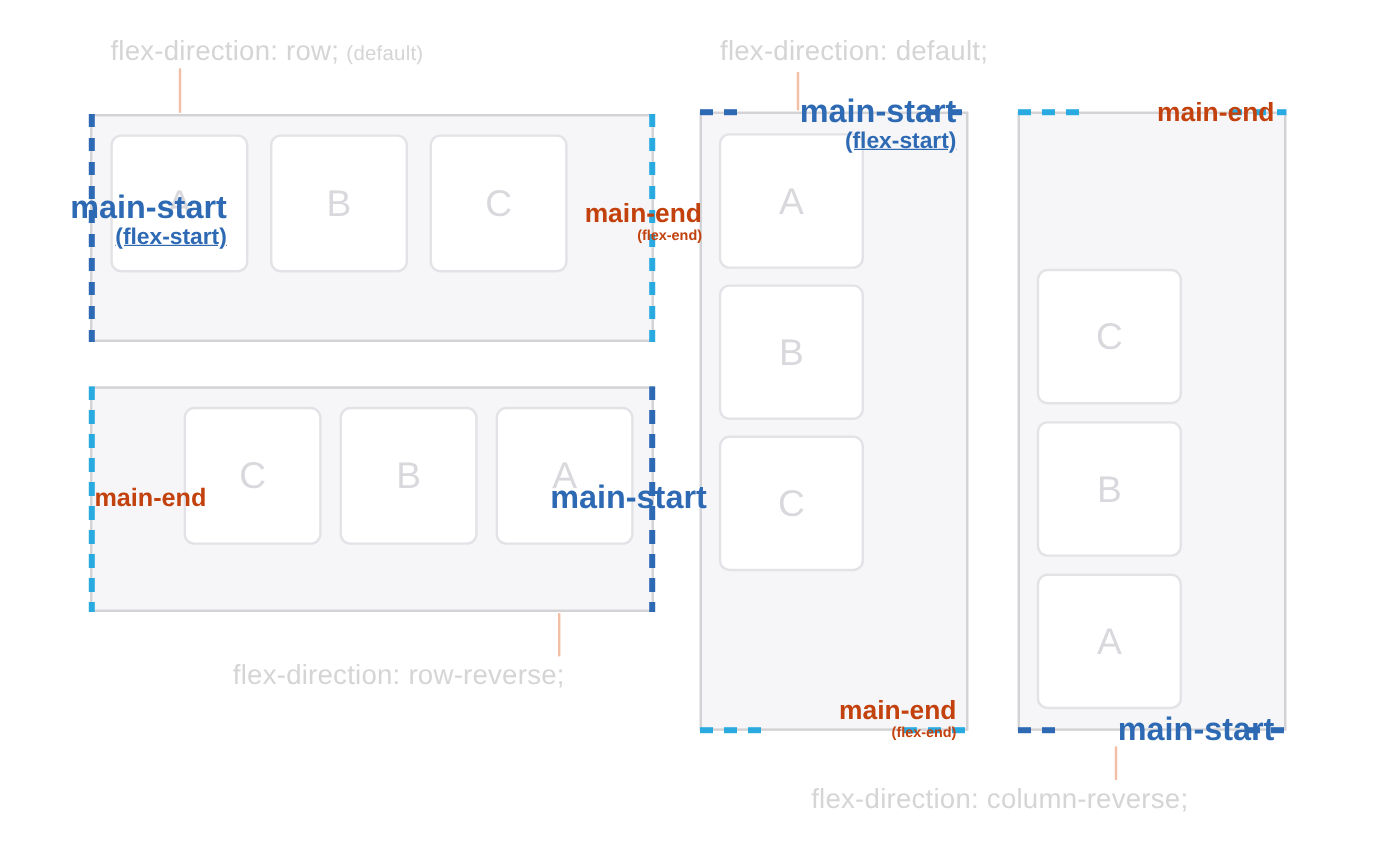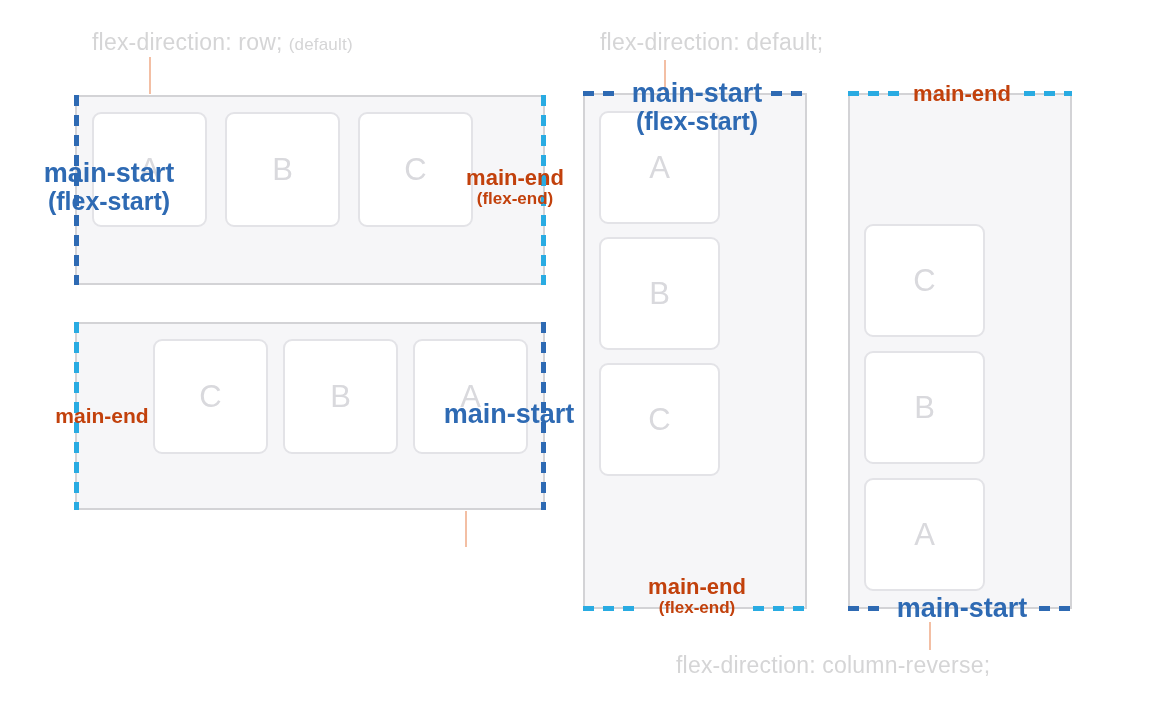--- a/index.html
+++ b/index.html
@@ -49,46 +49,47 @@
   .v-left  { left:-3px; }  .v-right { right:-3px; }
   .h-top   { top:-4px; }   .h-bottom{ bottom:-4px; }
 
   
   .c3t1 { left:-2px;  width:40px; }  .c3t2 { left:186px; right:-2px; }
   .c3b1 { left:-2px;  width:54px; }  .c3b2 { left:168px; right:-2px; }
   .c4t1 { left:-2px;  width:53px; }  .c4t2 { left:174px; right:-2px; }
   .c4b1 { left:-2px;  width:38px; }  .c4b2 { left:189px; right:-2px; }
 
   
-  .edge-label { position:absolute; text-align:center; font-weight:bold; line-height:1.08;
+  .edge-label { position:absolute; text-align:right; font-weight:bold; line-height:1.08;
                 white-space:nowrap; z-index:3; }
   .edge-label .big   { display:block; font-size:27px; }
   .edge-label .mid   { display:block; font-size:22px; }
-  .edge-label .sub   { display:block; font-size:25px; }
-  .edge-label .sub2  { display:block; font-size:17px; }
+  .edge-label .sub   { display:block; font-size:19px;text-decoration:underline; }
+  .edge-label .sub2  { display:block; font-size:12px; }
   .start { color:#2e6ab3; } .end { color:#c2410c; }
 
   .lbl-c1-start { left:-48px; top:62px;  width:160px; }
   .lbl-c1-end   { left:368px; top:69px;  width:140px; }
   .lbl-c2-end   { left:-45px; top:81px;  width:140px; font-size:21px; }
   .lbl-c2-start { left:352px; top:76px;  width:160px; font-size:27px; }
   .lbl-c3-start { left:12px;  top:-16px; width:200px; }
   .lbl-c3-end   { left:12px;  bottom:-10px; width:200px; }
   .lbl-c4-end   { left:12px;  top:-13px;   width:200px; font-size:22px; }
   .lbl-c4-start { left:12px;  bottom:-16px; width:200px; font-size:27px; }
 </style>
 </head>
 <body>
 
 <div class="stage">
 
   <div class="caption cap-row">
     <span>flex-direction: row;</span><span class="suffix">(default)</span>
   </div>
   <div class="caption cap-column">flex-direction: default;</div>
+  <div class="caption cap-rowrev">flex-direction: row-reverse;</div>
   <div class="caption cap-colrev">flex-direction: column-reverse;</div>
 
   <div class="connector con-row"></div>
   <div class="connector con-column"></div>
   <div class="connector con-rowrev"></div>
   <div class="connector con-colrev"></div>
 
   <div class="flex-box box-row">
     <div class="item">A</div>
     <div class="item">B</div>

